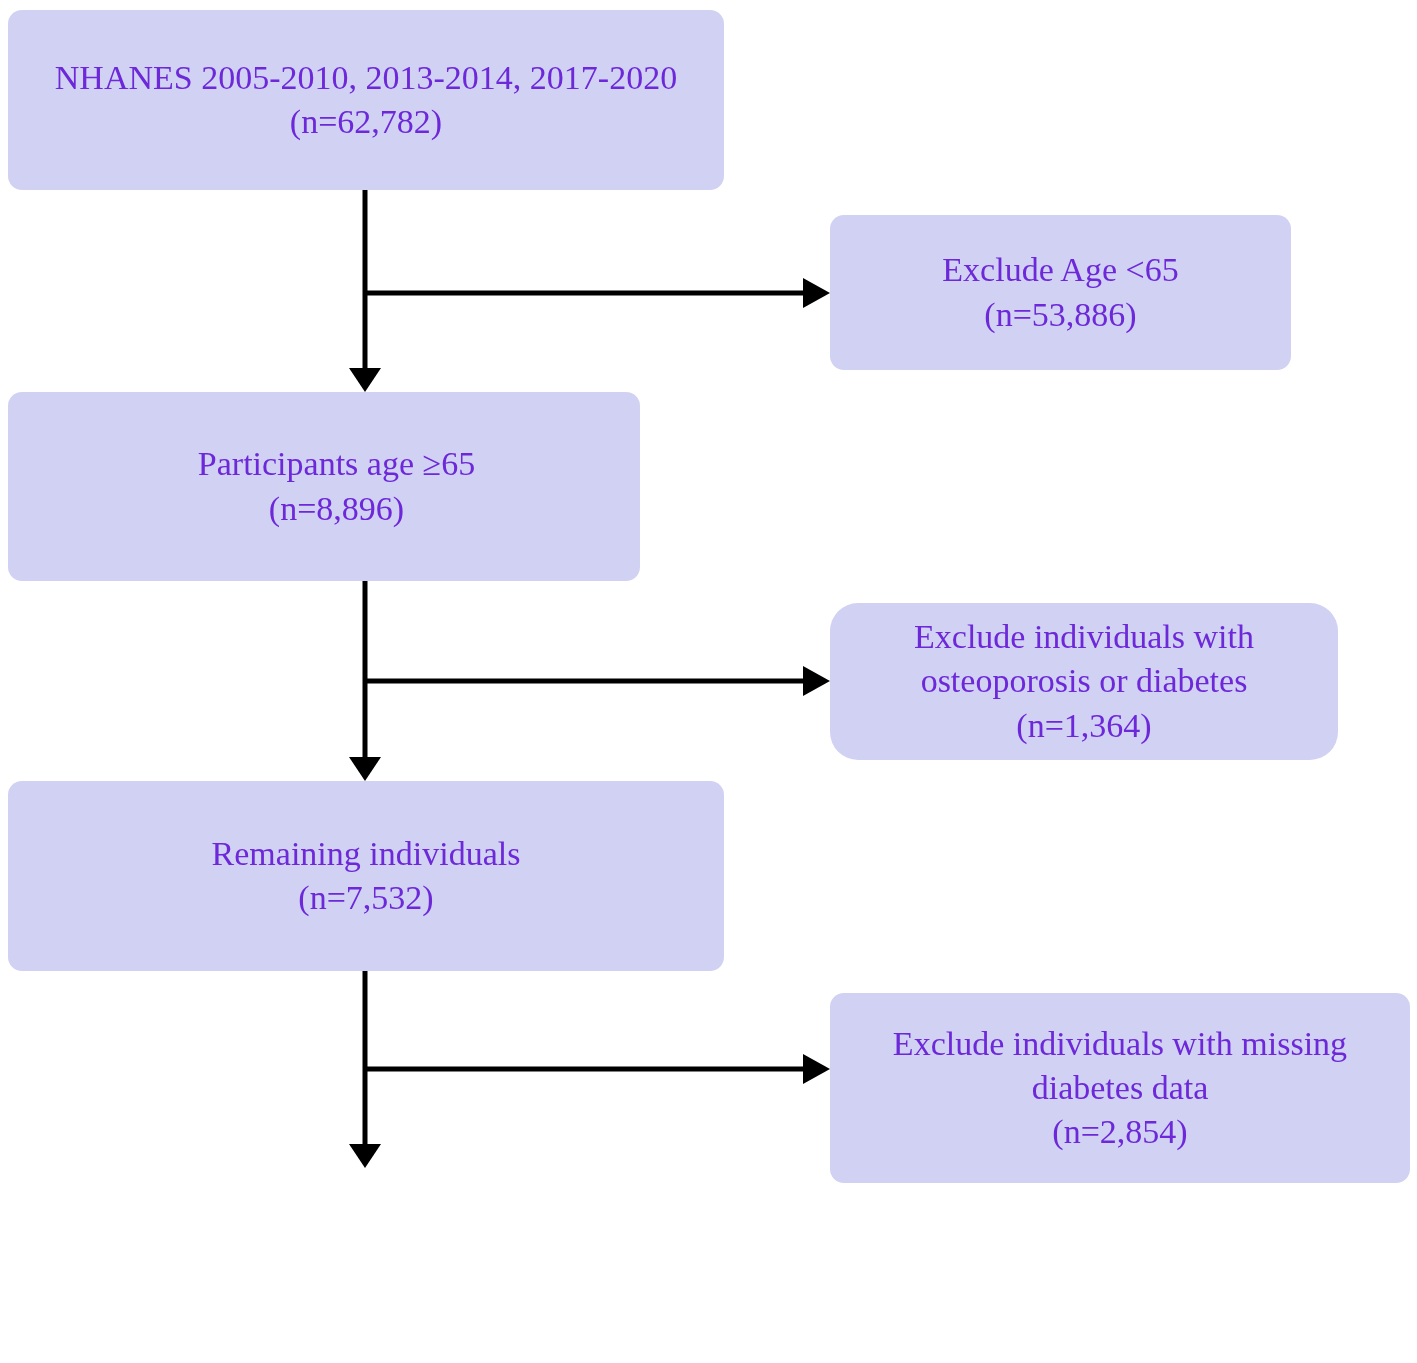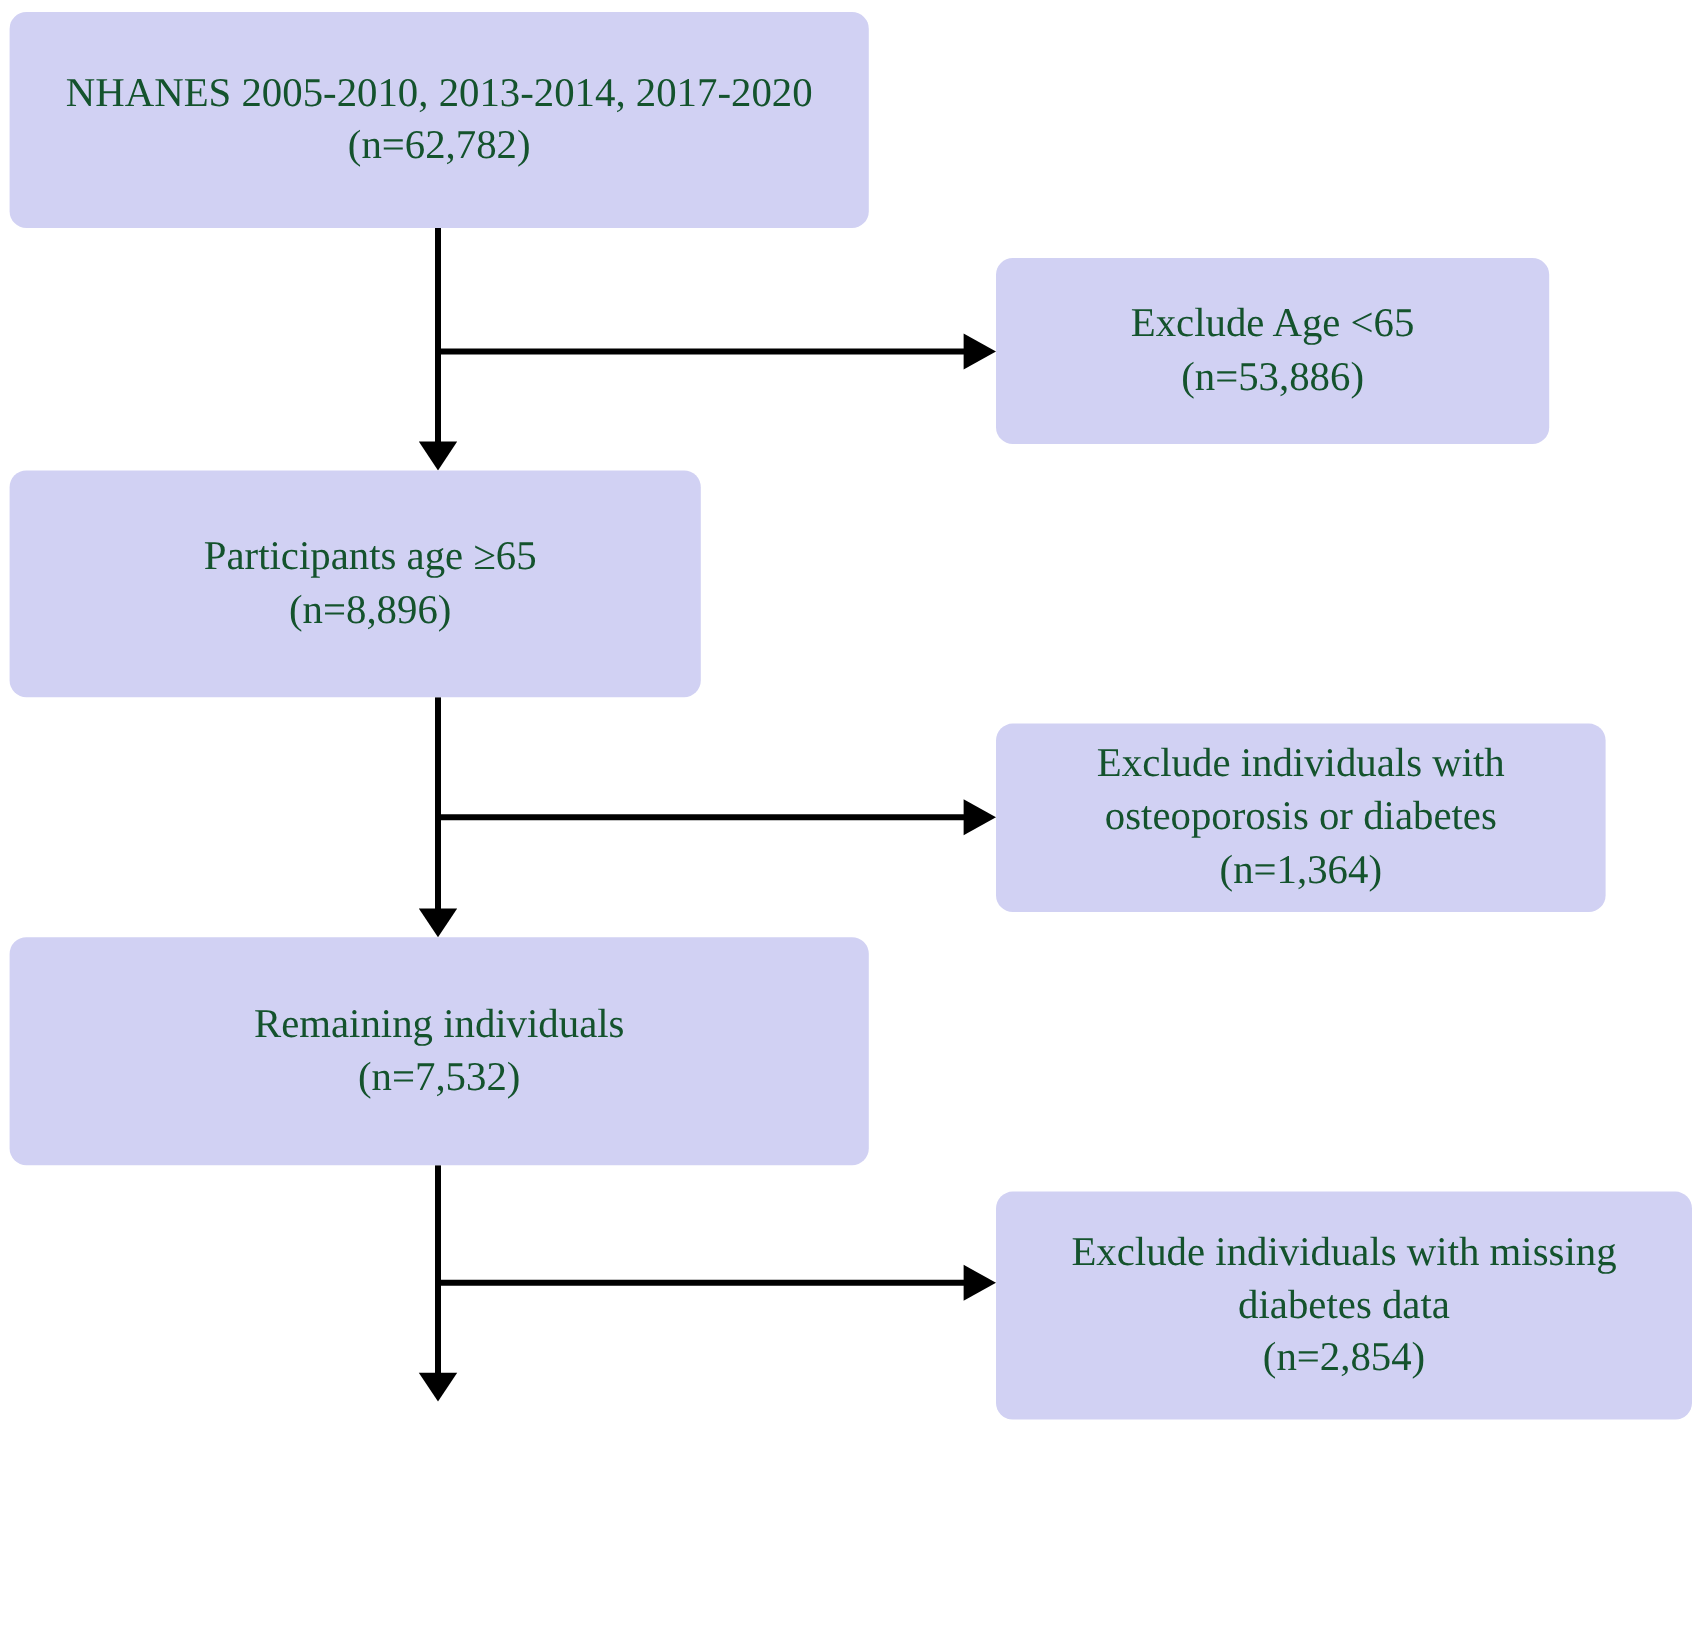--- a/index.html
+++ b/index.html
@@ -19,38 +19,38 @@
   .node {
     position: absolute;
     box-sizing: border-box;
     background: #d1d1f3;
     border-radius: 14px;
     display: flex;
     flex-direction: column;
     align-items: center;
     justify-content: center;
     text-align: center;
-    color: #14532d;
+    color: #6d28d9;
     font-size: 34px;
     line-height: 1.30;
     padding: 6px 14px;
   }
   .node .line {
     display: block;
     white-space: nowrap;
   }
   
   #node-source   { left: 8px;  top: 10px;   width: 716px; height: 180px; }
-  #node-age65    { left: 8px;  top: 392px;  width: 576px; height: 189px; padding-left: 39px; }
+  #node-age65    { left: 8px;  top: 392px;  width: 632px; height: 189px; padding-left: 39px; }
   #node-remaining{ left: 8px;  top: 781px;  width: 716px; height: 190px; }
   #node-final    { left: 8px;  top: 1168px; width: 716px; height: 195px;
                    border-bottom-left-radius: 0; border-bottom-right-radius: 0; }
   
   #node-excl-age      { left: 830px; top: 215px;  width: 461px; height: 155px; }
-  #node-excl-disease  { left: 830px; top: 603px;  width: 508px; height: 157px; }
+  #node-excl-disease  { left: 830px; top: 603px;  width: 508px; height: 157px; border-radius: 28px; }
   #node-excl-missing  { left: 830px; top: 993px;  width: 580px; height: 190px; }
 
   
   .conn {
     position: absolute;
     left: 0;
     top: 0;
     width: 1417px;
     height: 1363px;
     pointer-events: none;

